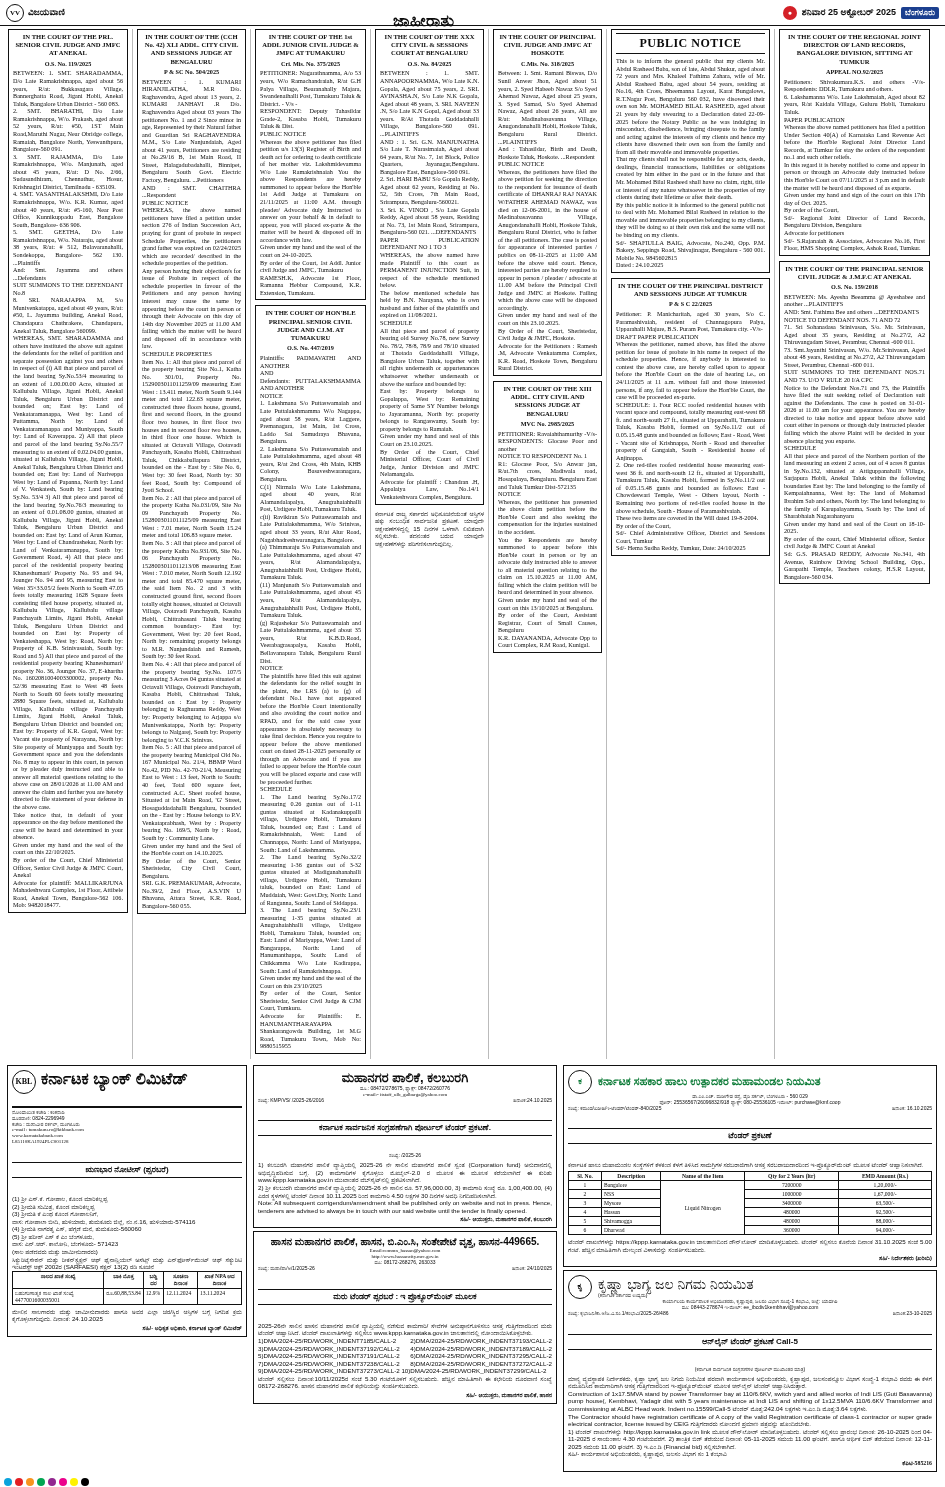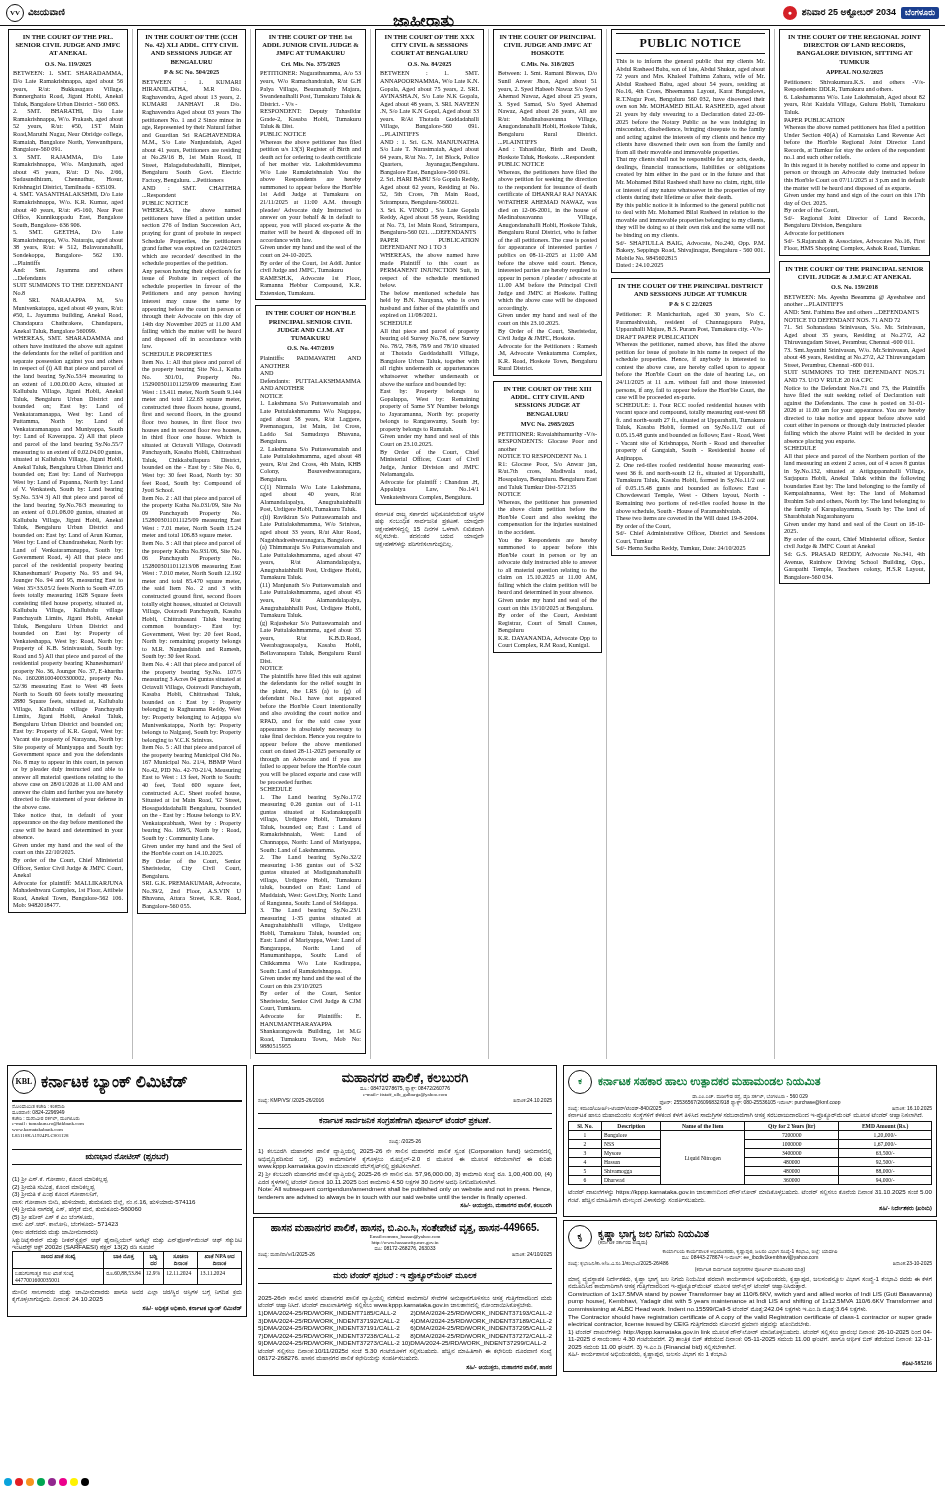--- a/index.html
+++ b/index.html
@@ -21,30 +21,30 @@
   .box.noborder{border:none;padding:0;}
   .tt{font-size:6.2px;line-height:1.22;text-align:justify;}
   .hd{font-size:6.6px;font-weight:bold;text-align:center;line-height:1.25;margin-bottom:2px;}
   .hd2{font-size:6.2px;font-weight:bold;text-align:center;line-height:1.25;margin:2px 0;}
   .kan{font-family:"Liberation Sans",sans-serif;}
   
   .pn-title{background:#fff;border-top:1.5px solid #111;border-bottom:1.5px solid #111;text-align:center;font-weight:bold;font-size:12px;padding:2px 0;margin-bottom:3px;letter-spacing:0.5px;}
   
   .lower{display:flex;padding:0 4px 4px 4px;box-sizing:border-box;gap:0;}
   .lbox{border:1px solid #111;box-sizing:border-box;padding:4px;margin:3px;}
-  .logo-row{display:flex;align-items:center;gap:5px;margin-bottom:6px;}
+  .logo-row{display:flex;gap:5px;margin-bottom:12px;}
   .circ{width:22px;height:22px;border-radius:50%;border:1.4px solid #111;display:flex;align-items:center;justify-content:center;font-size:8px;font-weight:bold;flex:none;}
   .bank-title{font-size:16px;font-weight:bold;}
   table.t{border-collapse:collapse;width:100%;font-size:5.6px;}
   table.t th,table.t td{border:0.8px solid #111;padding:1px 2px;vertical-align:top;}
   table.t th{font-weight:bold;text-align:center;background:#fff;}
   .kmf-head{display:flex;align-items:center;gap:6px;}
   .kmf-name{font-size:11px;font-weight:bold;}
   .green{color:#0a7a35;}
-  .tender-band{border-top:1px solid #111;border-bottom:1px solid #111;text-align:center;font-weight:bold;font-size:8px;padding:2px 0;margin:10px 0;}
+  .tender-band{border-top:1px solid #111;border-bottom:1px solid #111;text-align:center;font-weight:bold;font-size:8px;padding:2px 0;margin:17px 0;}
   .footstrip{position:absolute;bottom:0;left:0;width:945px;height:10px;display:flex;align-items:center;gap:3px;padding-left:4px;box-sizing:border-box;}
   .fs-dot{width:8px;height:8px;border-radius:50%;}
   .hr2{border-top:2px solid #111;margin:2px 0;}
   .tiny{font-size:5px;line-height:1.18;}
   .center{text-align:center;}
   .mb2{margin-bottom:2px;}
   .sig{text-align:right;font-size:5.8px;font-weight:bold;margin-top:2px;}
 </style>
 </head>
 <body>
@@ -52,21 +52,21 @@
 <div class="page">
 
   <div class="masthead">
     <div class="mh-left">
       <span class="mh-logo">VV</span>
       <span class="kan">ವಿಜಯವಾಣಿ</span>
     </div>
     <div class="mh-center kan">ಜಾಹೀರಾತು</div>
     <div class="mh-right">
       <span class="mh-badge">●</span>
-      <span class="kan">ಶನಿವಾರ  25 ಅಕ್ಟೋಬರ್ 2034</span>
+      <span class="kan">ಶನಿವಾರ  25 ಅಕ್ಟೋಬರ್ 2025</span>
       <span class="mh-tag kan">ಬೆಂಗಳೂರು</span>
     </div>
   </div>
 
   <div class="cols">
 
     <div class="col" style="width:128px">
       <div class="box">
         <div class="hd">IN THE COURT OF THE PRL. SENIOR CIVIL JUDGE AND JMFC AT ANEKAL</div>
         <div class="hd2">O.S. No. 119/2025</div>
@@ -346,20 +346,21 @@
         <div class="kmf-head">
           <span class="circ green">ಕ</span>
           <span class="kmf-name kan green">ಕರ್ನಾಟಕ ಸಹಕಾರ ಹಾಲು ಉತ್ಪಾದಕರ ಮಹಾಮಂಡಲ ನಿಯಮಿತ</span>
         </div>
         <div class="center tiny kan">ಡಾ.ಎಂ.ಎಚ್. ಮರೀಗೌಡ ರಸ್ತೆ, ಡೈರಿ ಸರ್ಕಲ್, ಬೆಂಗಳೂರು - 560 029</div>
         <div class="center tiny kan">ಫೋನ್: 25536567/26096832/918 ಫ್ಯಾಕ್ಸ್: 080-25536105 ಇಮೇಲ್: purchase@kmf.coop</div>
         <div style="display:flex;justify-content:space-between">
           <span class="tiny kan">ಸಂಖ್ಯೆ: ಕಮಂಡ/ಖರೀದಿ/ಇ-ಟೆಂಡರ್/ಟೆಂಡರ್-840/2025</span>
           <span class="tiny kan">ದಿನಾಂಕ: 16.10.2025</span>
         </div>
+        <div class="tender-band kan">ಟೆಂಡರ್ ಪ್ರಕಟಣೆ</div>
         <div class="tt kan mb2">ಕರ್ನಾಟಕ ಹಾಲು ಮಹಾಮಂಡಲ ಸಂಸ್ಥೆಗಳಿಗೆ ಕೆಳಕಂಡ ಕೆಳಗೆ ತಿಳಿಸಿದ ಸಾಮಗ್ರಿಗಳ ಸರಬರಾಜಿಗಾಗಿ ಆಸಕ್ತ ಸರಬರಾಜುದಾರರಿಂದ ಇ-ಪ್ರೊಕ್ಯೂರ್‌ಮೆಂಟ್ ಮೂಲಕ ಟೆಂಡರ್ ಆಹ್ವಾನಿಸಲಾಗಿದೆ.</div>
         <table class="t">
           <thead>
             <tr>
               <th style="width:28px">Sl. No.</th>
               <th>Description</th>
               <th>Name of the Item</th>
               <th>Qty for 2 Years (ltr)</th>
               <th>EMD Amount (Rs.)</th>
             </tr>
@@ -405,30 +406,31 @@
           </tbody>
         </table>
         <div class="tt kan" style="margin-top:3px">ಟೆಂಡರ್ ದಾಖಲೆಗಳನ್ನು https://kppp.karnataka.gov.in ಜಾಲತಾಣದಿಂದ ಡೌನ್‌ಲೋಡ್ ಮಾಡಿಕೊಳ್ಳಬಹುದು. ಟೆಂಡರ್ ಸಲ್ಲಿಸಲು ಕೊನೆಯ ದಿನಾಂಕ 31.10.2025 ಸಂಜೆ 5.00 ಗಂಟೆ. ಹೆಚ್ಚಿನ ಮಾಹಿತಿಗಾಗಿ ಮೇಲ್ಕಂಡ ವಿಳಾಸವನ್ನು ಸಂಪರ್ಕಿಸಬಹುದು.</div>
         <div class="sig kan">ಸಹಿ/- ನಿರ್ದೇಶಕರು (ಖರೀದಿ)</div>
       </div>
 
       <div class="lbox">
         <div class="kmf-head">
           <span class="circ">ಕೃ</span>
           <div>
-            <div class="kan" style="font-size:10px;font-weight:bold">ಕೃಷ್ಣಾ ಭಾಗ್ಯ ಜಲ ನಿಗಮ ನಿಯಮಿತ</div>
+            <div class="kan" style="font-size:14px;font-weight:normal">ಕೃಷ್ಣಾ ಭಾಗ್ಯ ಜಲ ನಿಗಮ ನಿಯಮಿತ</div>
             <div class="tiny kan">(ಕರ್ನಾಟಕ ಸರ್ಕಾರದ ಉದ್ಯಮ)</div>
           </div>
         </div>
         <div class="center tiny kan">ಕಾರ್ಯಾಲಯ ಕಾರ್ಯಪಾಲಕ ಅಭಿಯಂತರರು, ಕೃಷ್ಣಾಪುರ, ಜಲಸಂ ವಿಭಾಗ ಸಂಖ್ಯೆ-1 ಕೆಂಭಾವಿ, ಜಿಲ್ಲೆ: ಯಾದಗಿರಿ</div>
         <div class="center tiny kan">ದೂ: 08443-278674  ಇ-ಮೇಲ್: ee_ibcdiv1kembhavi@yahoo.com</div>
         <div style="display:flex;justify-content:space-between">
           <span class="tiny kan">ಸಂಖ್ಯೆ: ಕೃಭಾಜನಿ/ಕಾ.ಅ/ಜ.ವಿ.ಸಂ.1/ಕೆಂಭಾವಿ/2025-26/486</span>
           <span class="tiny kan">ದಿನಾಂಕ:23-10-2025</span>
         </div>
+        <div class="tender-band kan">ಆನ್‌ಲೈನ್ ಟೆಂಡರ್ ಪ್ರಕಟಣೆ Call-5</div>
         <div class="center tiny kan mb2">(ಕರ್ನಾಟಕ ಸಾರ್ವಜನಿಕ ಸಂಗ್ರಹಣೆಗಳ ಪೋರ್ಟಲ್ ಮುಖಾಂತರ ಮಾತ್ರ)</div>
         <div class="tt kan" style="white-space:pre-line">ಮಾನ್ಯ ವ್ಯವಸ್ಥಾಪಕ ನಿರ್ದೇಶಕರು, ಕೃಷ್ಣಾ ಭಾಗ್ಯ ಜಲ ನಿಗಮ ನಿಯಮಿತ ಪರವಾಗಿ ಕಾರ್ಯಪಾಲಕ ಅಭಿಯಂತರರು, ಕೃಷ್ಣಾಪುರ, ಜಲಸಂಪನ್ಮೂಲ ವಿಭಾಗ ಸಂಖ್ಯೆ-1 ಕೆಂಭಾವಿ ರವರು ಈ ಕೆಳಗೆ ನಮೂದಿಸಿದ ಕಾಮಗಾರಿಗಾಗಿ ಆಸಕ್ತ ಗುತ್ತಿಗೆದಾರರಿಂದ ಇ-ಪ್ರೊಕ್ಯೂರ್‌ಮೆಂಟ್ ಮೂಲಕ ಆನ್‌ಲೈನ್ ಟೆಂಡರ್ ಆಹ್ವಾನಿಸಿರುತ್ತಾರೆ.
 Construction of 1x17.5MVA stand by power Transformer bay at 110/6.6KV, switch yard and allied works of Indi LIS (Guti Basavanna) pump house(, Kembhavi, Yadagir dist with 5 years maintenance at Indi LIS and shifting of 1x12.5MVA 110/6.6KV Transformer and commissioning at ALBC Head work.  Indent no.15599/Call-5 ಟೆಂಡರ್ ಮೊತ್ತ:242.04 ಲಕ್ಷಗಳು ಇ.ಎಂ.ಡಿ ಮೊತ್ತ:3.64 ಲಕ್ಷಗಳು.
 The Contractor should have registration certificate of A copy of the valid Registration certificate of class-1 contractor or super grade electrical contractor, license issued by CEIG ಗುತ್ತಿಗೆದಾರರು ನೋಂದಣಿ ಪ್ರಮಾಣ ಪತ್ರವನ್ನು ಹೊಂದಿರಬೇಕು.
 1) ಟೆಂಡರ್ ದಾಖಲೆಗಳನ್ನು http://kppp.karnataka.gov.in link ಮೂಲಕ ಡೌನ್‌ಲೋಡ್ ಮಾಡಿಕೊಳ್ಳಬಹುದು. ಟೆಂಡರ್ ಸಲ್ಲಿಸಲು ಪ್ರಾರಂಭ ದಿನಾಂಕ: 26-10-2025 ರಿಂದ 04-11-2025 ರ ಸಾಯಂಕಾಲ 4.30 ಗಂಟೆಯವರೆಗೆ. 2) ತಾಂತ್ರಿಕ ಬಿಡ್ ತೆರೆಯುವ ದಿನಾಂಕ: 05-11-2025 ಸಮಯ 11.00 ಘಂಟೆಗೆ. ಹಾಗೂ ಆರ್ಥಿಕ ಬಿಡ್ ತೆರೆಯುವ ದಿನಾಂಕ: 12-11-2025 ಸಮಯ 11.00 ಘಂಟೆಗೆ. 3) ಇ.ಎಂ.ಡಿ (Financial bid) ಸಲ್ಲಿಸಬೇಕಾಗಿದೆ.
 ಸಹಿ/- ಕಾರ್ಯಪಾಲಕ ಅಭಿಯಂತರರು, ಕೃಷ್ಣಾಪುರ, ಜಲಸಂ ವಿಭಾಗ ಸಂ 1 ಕೆಂಭಾವಿ</div>
         <div class="sig">ಕೆಪಿಟಿ-585216</div>
       </div>
     </div>
   </div>

